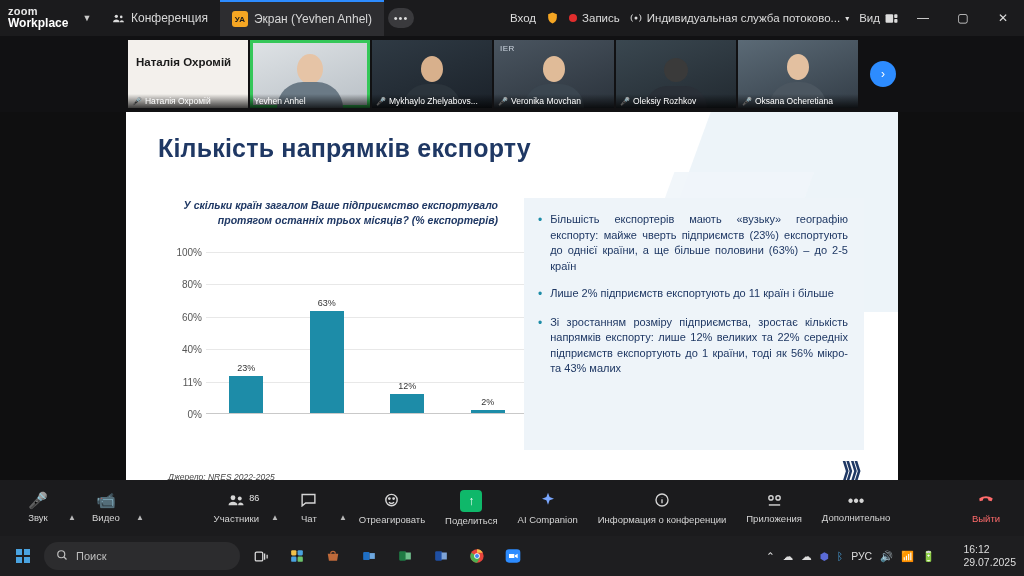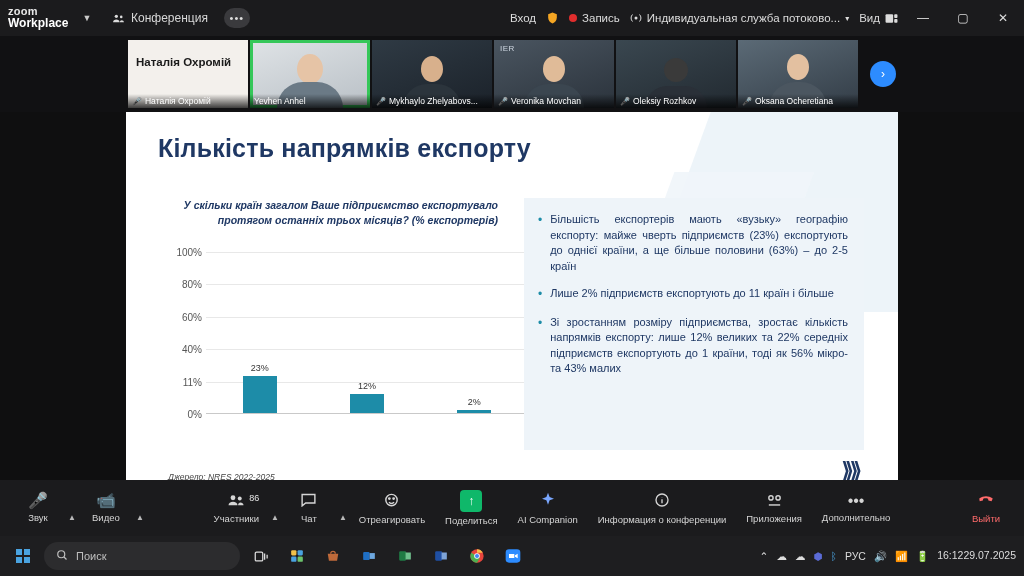--- a/index.html
+++ b/index.html
@@ -177,21 +177,21 @@
   .taskbar {
     position: absolute; bottom: 0; left: 0; width: 1024px; height: 40px;
     background: #1e1e20; display: flex; align-items: center; padding: 0 8px; gap: 6px;
   }
   .tb-ico { width: 30px; height: 30px; display:flex; align-items:center; justify-content:center; font-size: 14px; color: #ddd;}
   .search-box {
     display: flex; align-items: center; gap: 8px; width: 196px; height: 28px;
     background: #2c2c2e; border-radius: 14px; padding: 0 12px; color: #bfbfbf; font-size: 11px;
   }
   .tb-right { margin-left: auto; display: flex; align-items: center; gap: 8px; color: #ddd; font-size: 10.5px; }
-  .clock { display: flex; flex-direction: row; align-items: flex-start; line-height: 1.25; font-size: 10.5px; }
+  .clock { display: flex; flex-direction: column; align-items: flex-start; line-height: 1.25; font-size: 10.5px; margin-left: 20px; }
   .sq-win { display:grid; grid-template-columns: 1fr 1fr; grid-gap:2px; width:14px; height:14px;}
   .sq-win i { background:#4aa3e0; display:block; }
 </style>
 </head>
 <body>
 
 <div id="app">
 
   <div class="topbar">
     <div class="zoom-logo">
@@ -205,20 +205,24 @@
         <svg width="13" height="13" viewBox="0 0 24 24" fill="#dcdcdc">
             <circle cx="8" cy="8" r="3"></circle>
             <circle cx="17" cy="9" r="2.4"></circle>
             <path d="M2 19c0-3.3 2.7-5 6-5s6 1.7 6 5z"></path>
             <path d="M14.5 19c0-2.4 1.6-4 3.5-4s4 1.3 4 4z"></path>
           </svg>
       </span>
       <span>Конференция</span>
     </div>
 
+    <div class="tab active">
+      <span class="tab-badge">УА</span>
+      <span>Экран (Yevhen Anhel)</span>
+    </div>
 
     <div class="tab-more">•••</div>
 
     <div class="top-right">
       <div class="top-item">
         <span>Вход</span>
       </div>
       <div class="top-item shield">
         <svg width="13" height="14" viewBox="0 0 24 24" fill="#f5a623">
             <path d="M12 2l8 3v6c0 5-3.4 9.2-8 11-4.6-1.8-8-6-8-11V5z"></path>
@@ -331,20 +335,24 @@
           <div class="gridline" style="top:0"></div>
           <div class="gridline" style="top:32.4px"></div>
           <div class="gridline" style="top:64.8px"></div>
           <div class="gridline" style="top:97.2px"></div>
           <div class="gridline" style="top:129.6px"></div>
 
           <div class="bars">
             <div class="barcell">
               <span class="barval">23%</span>
               <div class="bar" style="height:37.3px"></div>
+            </div>
+            <div class="barcell">
+              <span class="barval">63%</span>
+              <div class="bar" style="height:102px"></div>
             </div>
             <div class="barcell">
               <span class="barval">12%</span>
               <div class="bar" style="height:19.4px"></div>
             </div>
             <div class="barcell">
               <span class="barval">2%</span>
               <div class="bar" style="height:3.2px"></div>
             </div>
           </div>

